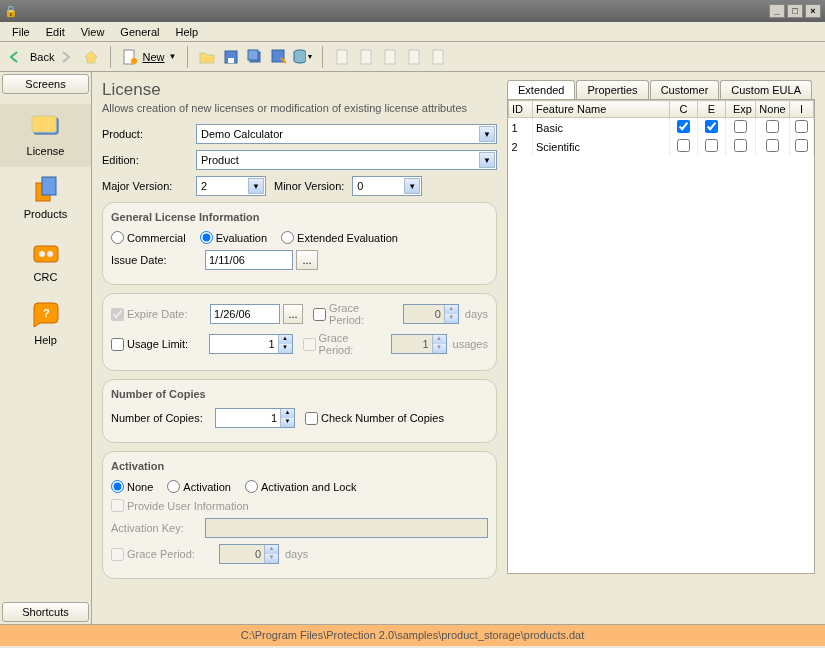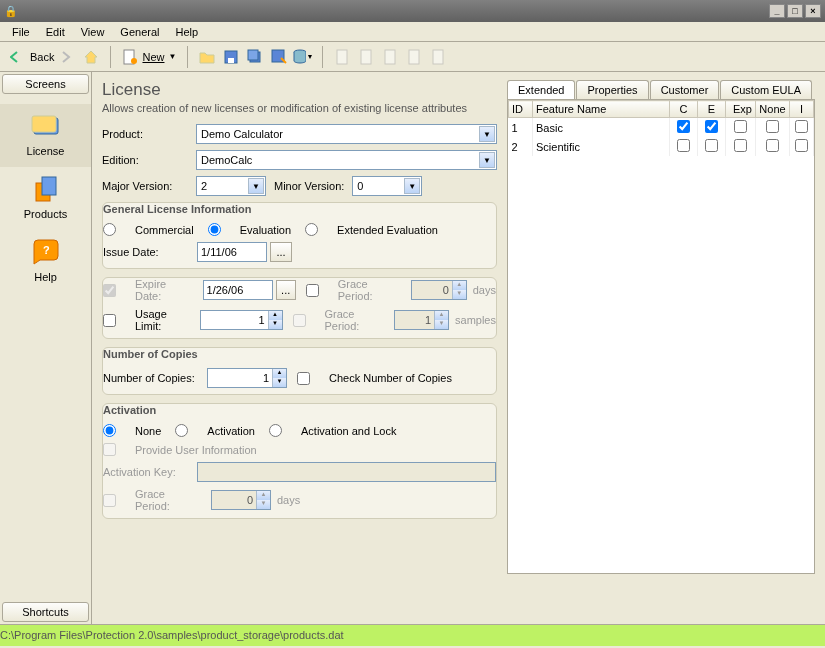--- a/index.html
+++ b/index.html
@@ -32,48 +32,48 @@
 
 h1.pagetitle { font-size: 17px; color: #555; font-weight: normal; margin-bottom: 2px; }
 .desc { color: #555; margin-bottom: 10px; }
 
 .row { display: flex; align-items: center; margin-bottom: 6px; }
 .row label.lbl { width: 94px; }
 .combo { flex: 1; height: 20px; background: #fff; border: 1px solid #7f9db9; display: flex; align-items: center; padding: 0 4px; position: relative; }
 .combo .arrow { position: absolute; right: 1px; top: 1px; width: 16px; height: 16px; background: linear-gradient(#e6eefc,#bcd4f6); border: 1px solid #abc; display: flex; align-items: center; justify-content: center; font-size: 8px; }
 .combo.small { width: 70px; flex: 0 0 70px; }
 
-.group { border: 1px solid #d0cdb8; border-radius: 6px; background: #f5f3e9; margin-bottom: 8px; }
+.group { border: 1px solid #d0cdb8; border-radius: 12px; background: #f5f3e9; padding: 8px; margin-bottom: 8px; }
 .group .gtitle { font-weight: bold; color: #555; margin-bottom: 8px; }
 
 input.txt { height: 20px; border: 1px solid #7f9db9; background: #fff; padding: 0 3px; }
 input.txt.ro { background: #ece9d8; }
 .spin { width: 60px; height: 20px; border: 1px solid #7f9db9; background: #fff; display: flex; align-items: center; position: relative; padding-right: 14px; }
 .spin.dis { background: #ece9d8; color: #999; }
 .spin input { border: none; width: 100%; text-align: right; background: transparent; padding: 0 3px; }
 .spin .sbtns { position: absolute; right: 0; top: 0; width: 14px; height: 18px; display: flex; flex-direction: column; }
 .spin .sbtns div { flex: 1; background: linear-gradient(#e6eefc,#bcd4f6); border-left: 1px solid #abc; font-size: 6px; text-align: center; }
 
 .btn-ell { width: 22px; height: 20px; border: 1px solid #aca899; background: linear-gradient(#fff,#ece9d8); text-align: center; line-height: 18px; margin-left: 3px; }
 
-.radio, .check { display: flex; align-items: center; gap: 19px; margin-right: 14px; }
+.radio, .check { display: flex; align-items: center; gap: 3px; margin-right: 14px; }
 .radio input, .check input { margin: 0; }
 .dis label, .dis span { color: #999; }
 
 .tabs { display: flex; }
 .tab { padding: 3px 10px; border: 1px solid #aca899; background: linear-gradient(#fdfdfb,#ece9d8); border-bottom: none; margin-right: 1px; border-radius: 3px 3px 0 0; }
 .tab.active { background: #fff; position: relative; z-index: 2; }
 .tabbody { border: 1px solid #aca899; background: #fff; height: 475px; }
 
 table.feat { width: 100%; border-collapse: collapse; }
 table.feat th { background: linear-gradient(#fdfdfb,#ece9d8); border: 1px solid #cbc7b8; padding: 2px 3px; font-weight: normal; text-align: left; }
 table.feat td { border-right: 1px solid #eee; padding: 2px 3px; }
 table.feat td.c { text-align: center; }
 
-.statusbar { height: 22px; border-top: 1px solid #aca899; background: #bef264; line-height: 20px; color: #555; }
+.statusbar { height: 22px; border-top: 1px solid #aca899; background: #fdba74; text-align: center; line-height: 20px; color: #555; }
 
 svg { display: block; }
 </style>
 </head>
 <body>
 
 <div class="titlebar">
   <span class="ico">🔒</span>
   <span class="spacer"></span>
   <div class="winbtn">_</div>
@@ -193,20 +193,30 @@
             <svg width="32" height="32">
               <rect x="6" y="10" width="14" height="18" fill="#f90" stroke="#c60"></rect>
               <rect x="12" y="4" width="14" height="18" fill="#6b9de8" stroke="#369"></rect>
             </svg>
           </div>
         <span>Products</span>
       </div>
       <div class="sideitem">
         <div class="icon">
             <svg width="32" height="32">
+              <rect x="4" y="10" width="24" height="16" rx="3" fill="#f90" stroke="#c60"></rect>
+              <circle cx="12" cy="18" r="3" fill="#eee"></circle>
+              <circle cx="20" cy="18" r="3" fill="#eee"></circle>
+            </svg>
+          </div>
+        <span>CRC</span>
+      </div>
+      <div class="sideitem">
+        <div class="icon">
+            <svg width="32" height="32">
               <path d="M4 8 Q4 4 8 4 L24 4 Q28 4 28 8 L28 20 Q28 24 24 24 L10 24 Q4 28 4 28 Z" fill="#f90" stroke="#c60"></path>
               <text x="13" y="18" font-size="14" fill="#fff" font-weight="bold">?</text>
             </svg>
           </div>
         <span>Help</span>
       </div>
     </div>
     <div class="sidehdr">Shortcuts</div>
   </div>
 
@@ -218,21 +228,21 @@
       <div class="row">
         <label class="lbl">Product:</label>
         <div class="combo">
             <span>Demo Calculator</span>
             <div class="arrow">▼</div>
           </div>
       </div>
       <div class="row">
         <label class="lbl">Edition:</label>
         <div class="combo">
-            <span>DemoCalc</span>
+            <span>Product</span>
             <div class="arrow">▼</div>
           </div>
       </div>
       <div class="row">
         <label class="lbl">Major Version:</label>
         <div class="combo small">
             <span>2</span>
             <div class="arrow">▼</div>
           </div>
         <label style="margin:0 8px;">Minor Version:</label>
@@ -253,21 +263,21 @@
               <input type="radio" name="lt" checked="" style="">
               <span>Evaluation</span>
             </label>
           <label class="radio">
               <input type="radio" name="lt" style="">
               <span>Extended Evaluation</span>
             </label>
         </div>
         <div class="row">
           <label class="lbl">Issue Date:</label>
-          <input class="txt" style="width: 70px;" value="1/11/06">
+          <input class="txt" style="width: 88px;" value="1/11/06">
           <div class="btn-ell">...</div>
         </div>
       </div>
 
       <div class="group">
         <div class="row">
           <label class="check dis" style="width:94px">
               <input type="checkbox" checked="" disabled="" style="">
               <span>Expire Date:</span>
             </label>
@@ -302,21 +312,21 @@
               <input type="checkbox" disabled="" style="">
               <span>Grace Period:</span>
             </label>
           <div class="spin dis">
               <input disabled="" value="1" style="">
               <div class="sbtns">
                 <div>▲</div>
                 <div>▼</div>
               </div>
             </div>
-          <span style="margin-left:6px;color:#999">samples</span>
+          <span style="margin-left:6px;color:#999">usages</span>
         </div>
       </div>
 
       <div class="group">
         <div class="gtitle">Number of Copies</div>
         <div class="row">
           <label style="width:104px">Number of Copies:</label>
           <div class="spin" style="width:80px">
               <input value="1" style="">
               <div class="sbtns">

